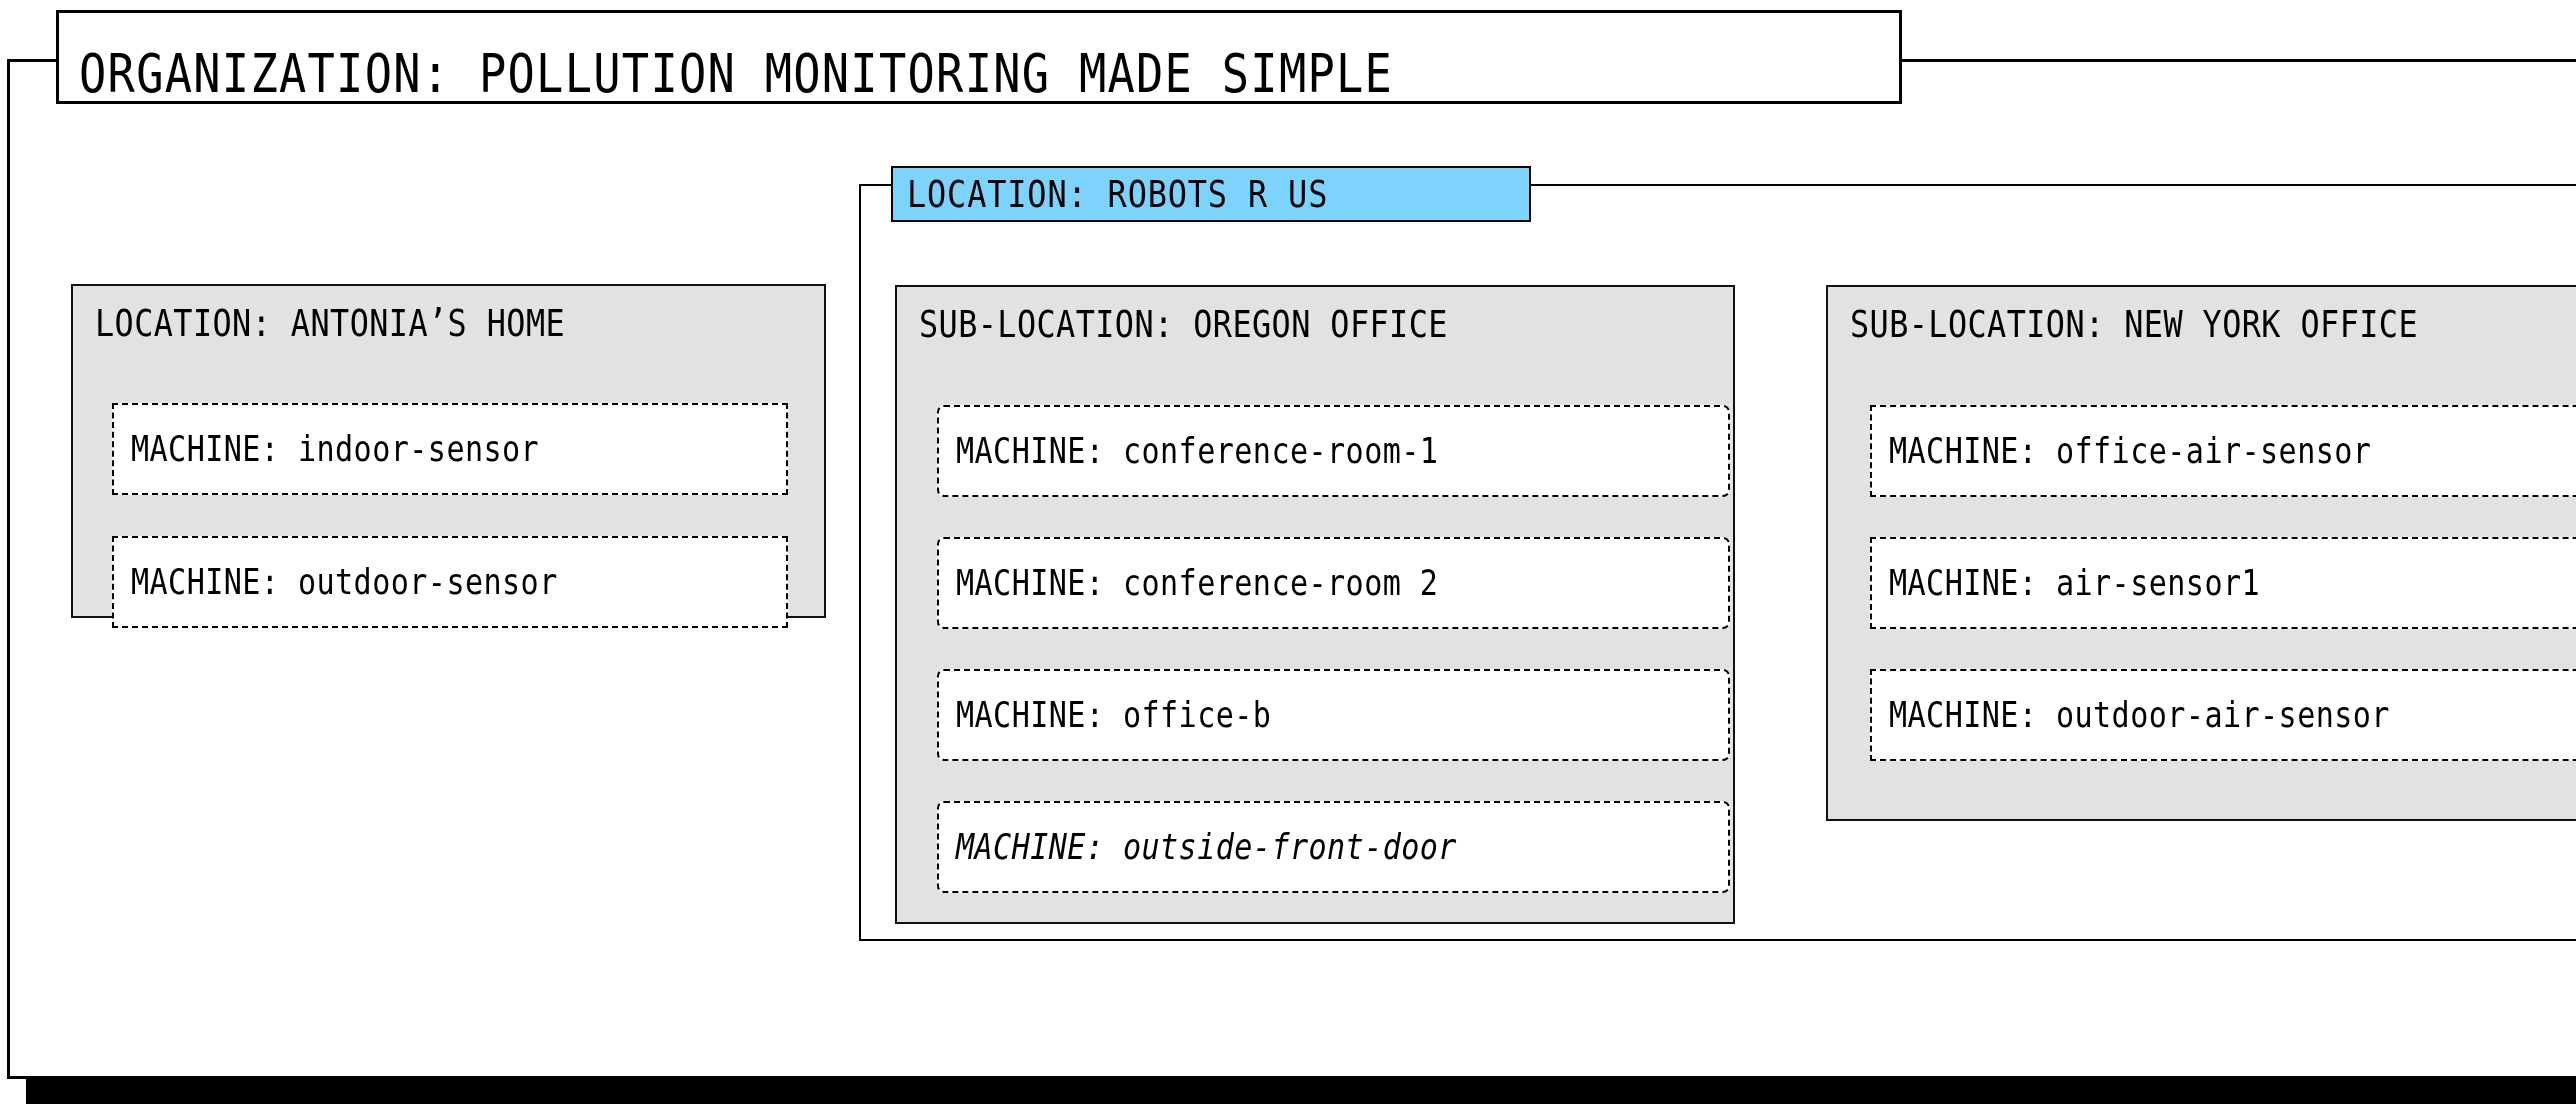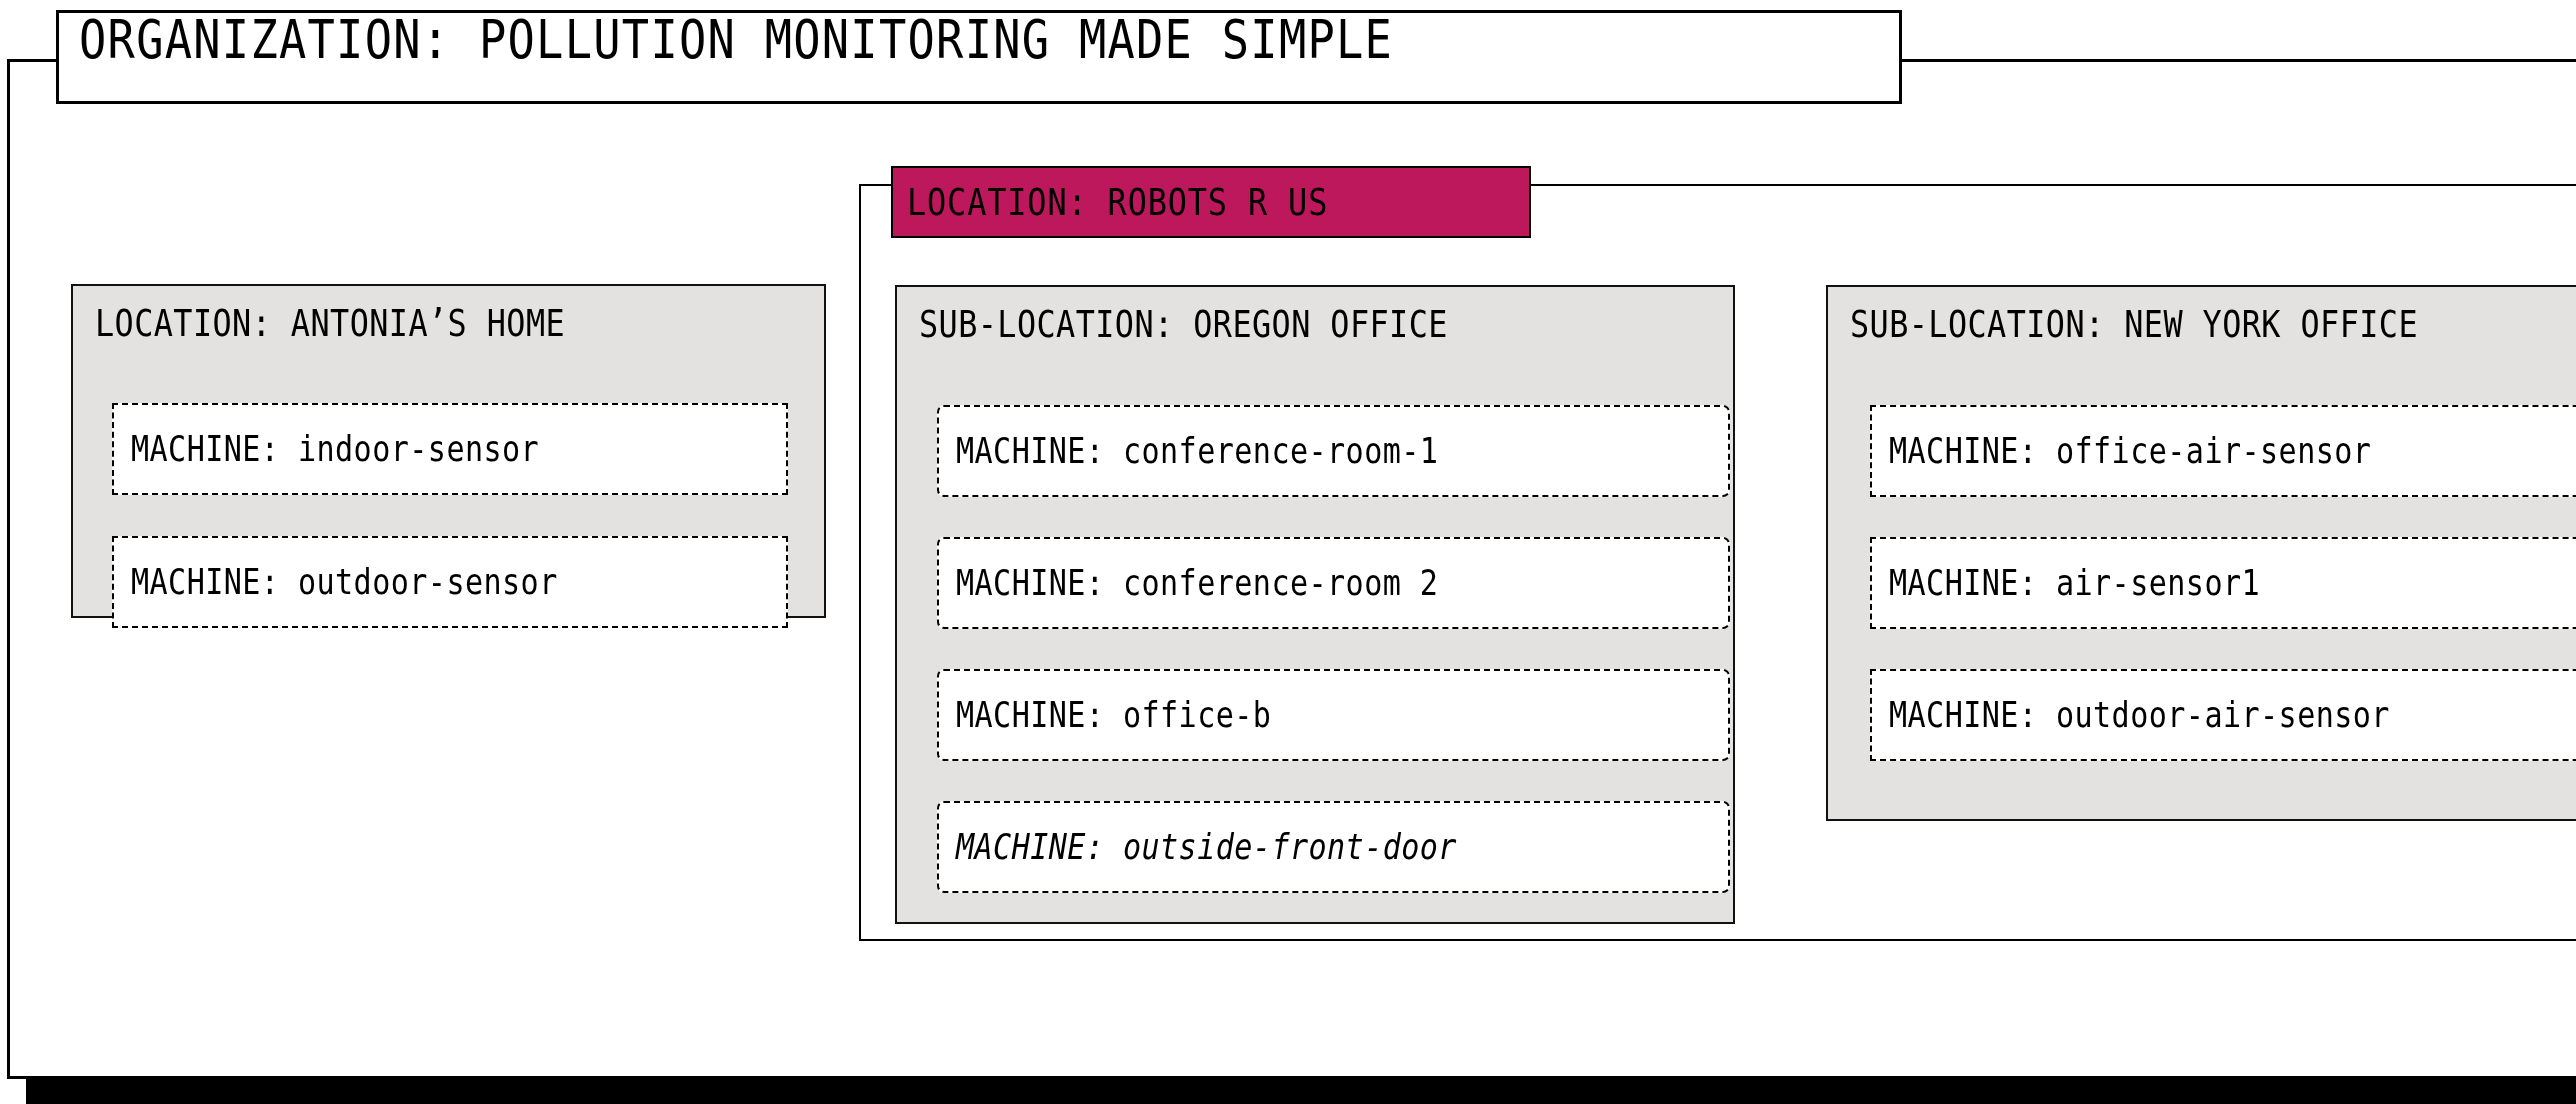--- a/index.html
+++ b/index.html
@@ -43,21 +43,21 @@
   .org-title-tab {
     position: absolute;
     left: 56px;
     top: 9.8px;
     width: 1846px;
     height: 94px;
     background: #ffffff;
     border: 3.1px solid #000000;
     box-sizing: border-box;
     display: flex;
-    align-items: flex-start;
+    align-items: flex-end;
     padding-left: 19.6px;
     z-index: 5;
   }
   .org-title-text {
     font-size: 54px;
     line-height: 1;
     letter-spacing: 1.5px;
     color: #000000;
     white-space: nowrap;
     transform: scaleX(0.84);
@@ -74,22 +74,22 @@
     border: 2.6px solid #000000;
     background: #ffffff;
     box-sizing: border-box;
     z-index: 2;
   }
   .loc-container-tab {
     position: absolute;
     left: 891px;
     top: 166px;
     width: 640px;
-    height: 72px;
-    background: #be185d;
+    height: 56px;
+    background: #7dd3fc;
     border: 2.6px solid #000000;
     box-sizing: border-box;
     display: flex;
     align-items: center;
     padding-left: 14.4px;
     z-index: 6;
   }
   .loc-container-tab-text {
     font-size: 38px;
     line-height: 1;

